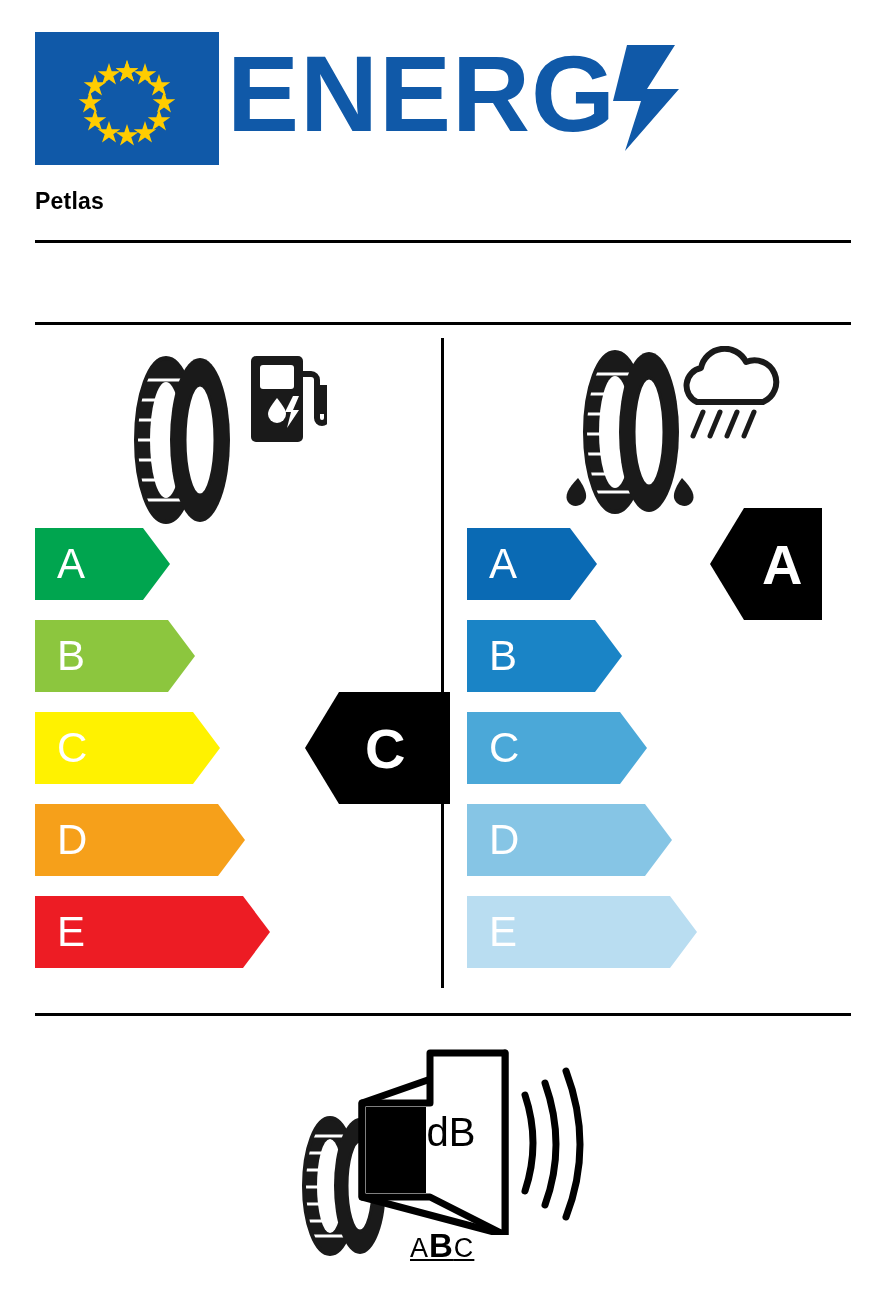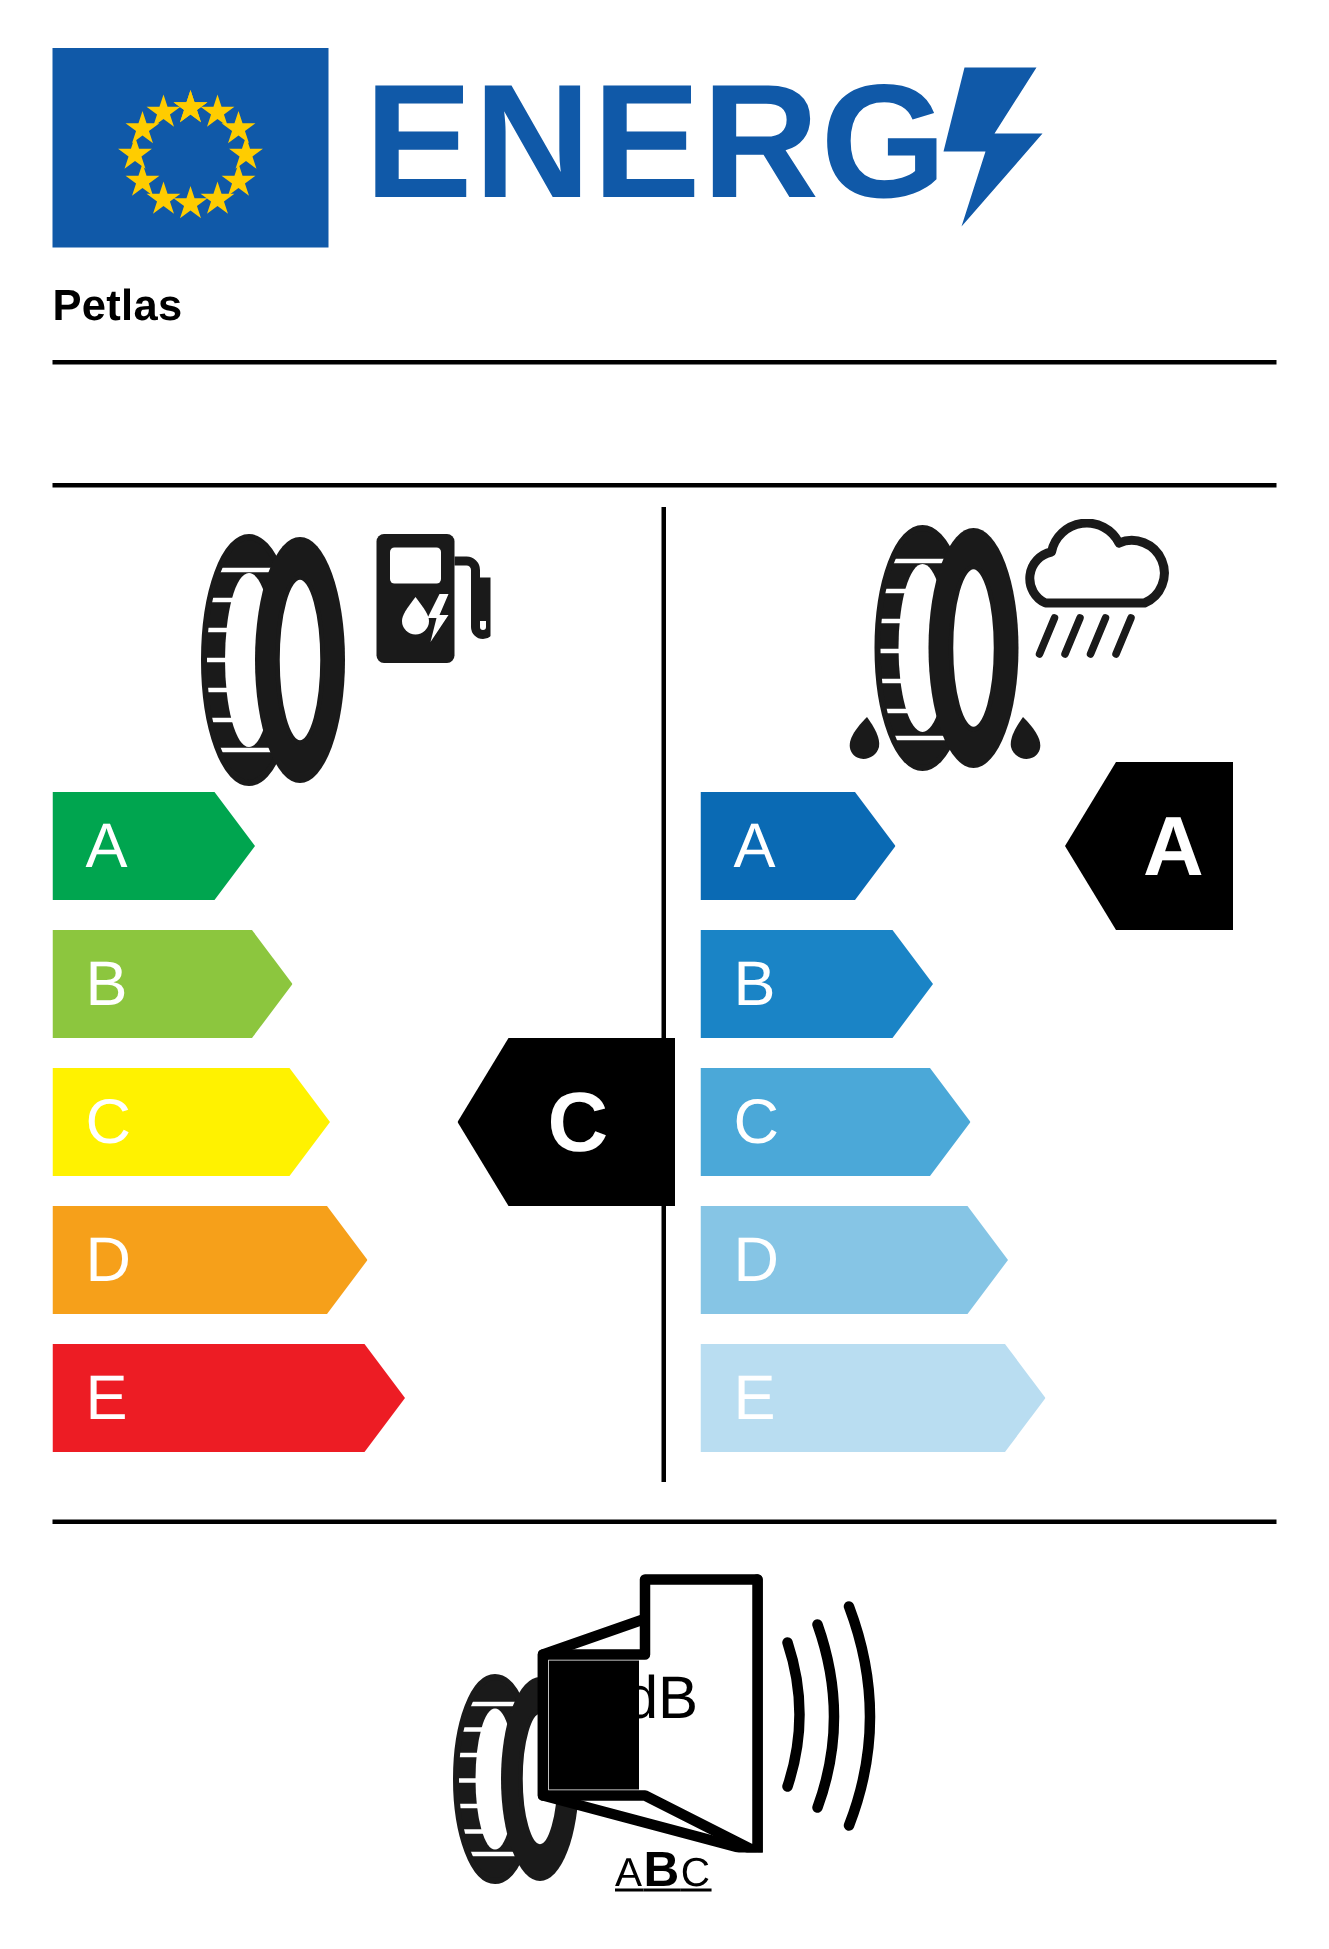--- a/index.html
+++ b/index.html
@@ -31,30 +31,30 @@
     height: 133px;
     background: #1059a8;
   }
   .eu-stars {
     position: absolute;
     left: 0; top: 0;
     width: 100%; height: 100%;
   }
   .energ-word {
     position: absolute;
-    left: 243px;
+    left: 227px;
     top: 43px;
     height: 110px;
     width: 480px;
   }
   .brand {
     position: absolute;
     left: 35px;
     top: 188px;
-    font-size: 29px;
+    font-size: 23px;
     font-weight: bold;
     color: #000;
     letter-spacing: 0.2px;
   }
 
   .rule {
     position: absolute;
     background: #000;
     height: 3px;
   }
@@ -101,21 +101,21 @@
     position: absolute;
     top: 50%;
     transform: translateY(-50%);
     color: #fff;
     font-size: 56px;
     font-weight: bold;
     font-family: "Liberation Sans", sans-serif;
   }
   .noise-db {
     position: absolute;
-    left: 372px;
+    left: 382px;
     top: 1110px;
     font-size: 40px;
     color: #000;
     font-family: "Liberation Sans", sans-serif;
   }
   .noise-class {
     position: absolute;
     left: 410px;
     top: 1227px;
     font-size: 27px;

